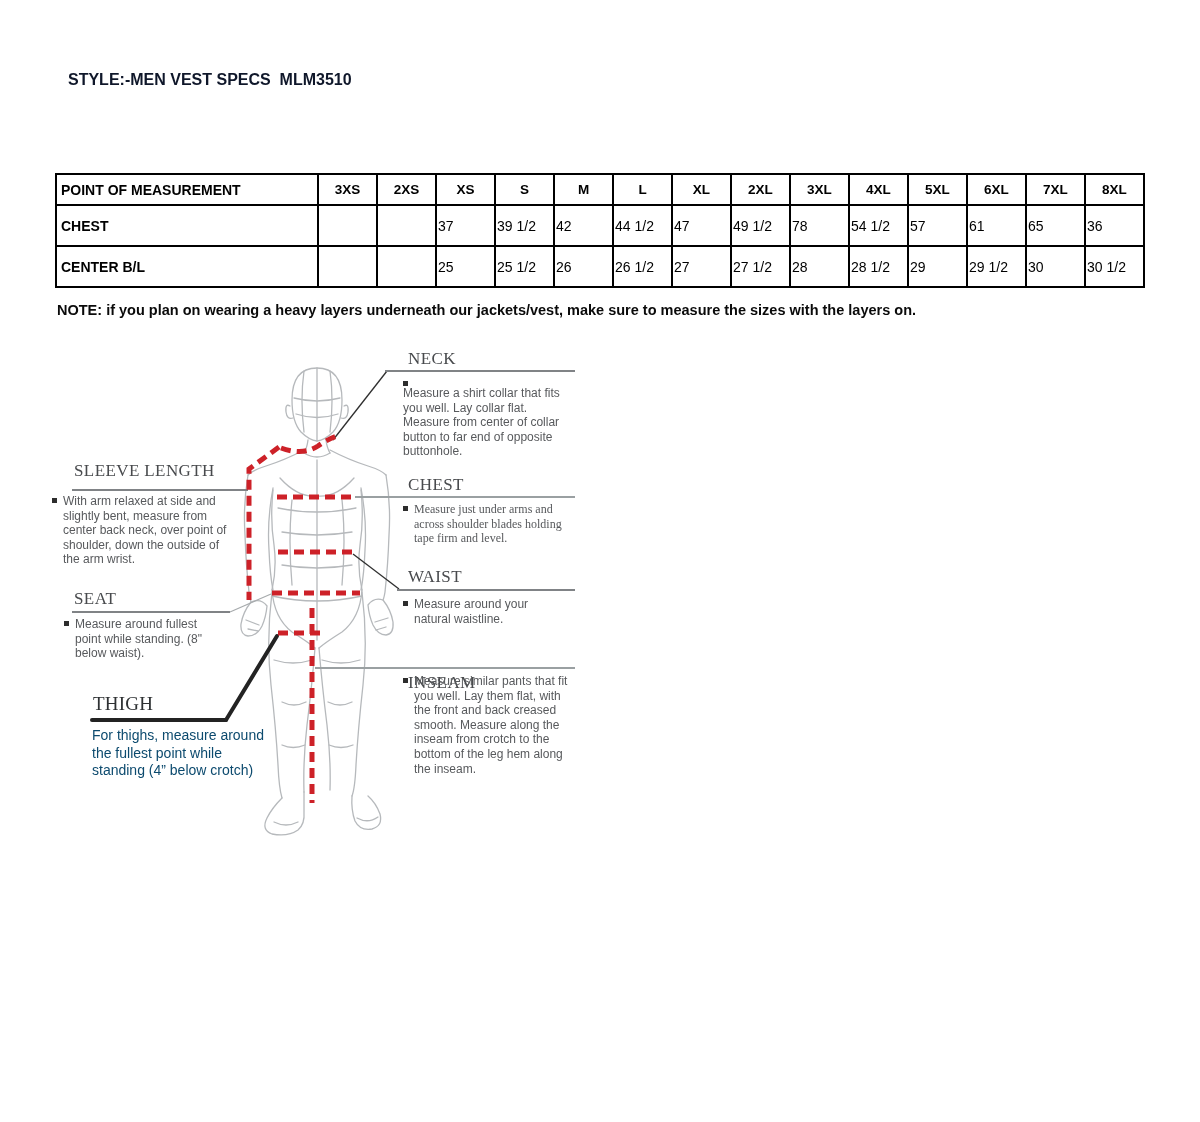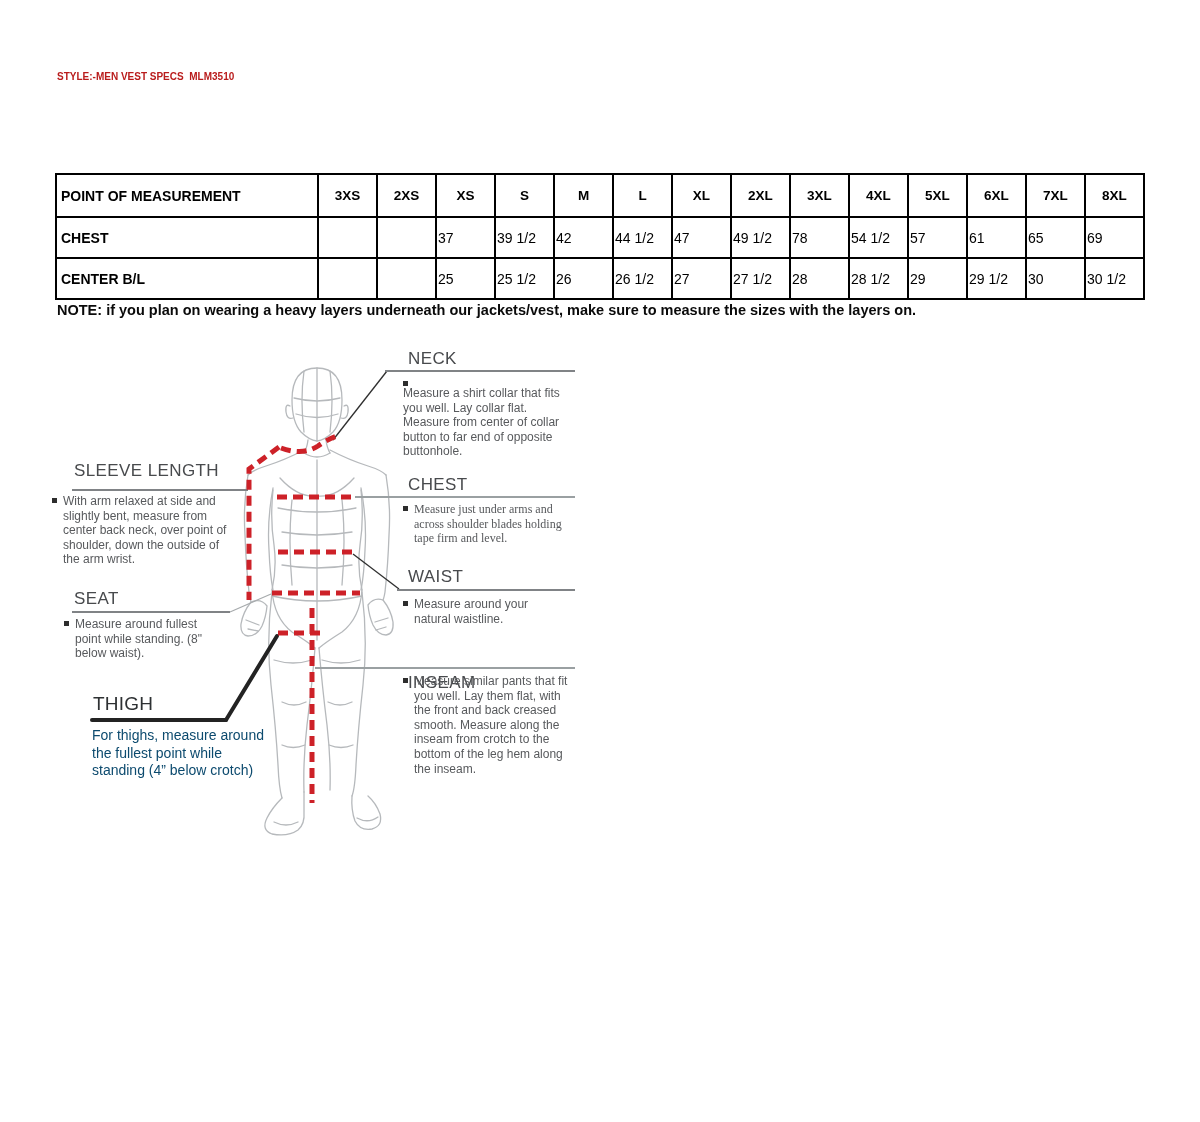--- a/index.html
+++ b/index.html
@@ -1,32 +1,32 @@
 <!DOCTYPE html>
 <html><head>
 <meta charset="utf-8">
 <style>
   html,body{margin:0;padding:0;background:#fff;}
   #page{position:relative;width:1200px;height:1122px;background:#ffffff;overflow:hidden;
         font-family:"Liberation Sans",sans-serif;color:#000;}
 
   
-  .doc-title{position:absolute;left:57px;top:71px;font-size:10px;font-weight:bold;white-space:pre;color:#b91c1c;}
+  .doc-title{position:absolute;left:68px;top:71px;font-size:16px;font-weight:bold;white-space:pre;color:#0f172a;}
   .doc-note{position:absolute;left:57px;top:302px;font-size:14.5px;font-weight:bold;color:#0a0a0a;white-space:pre;}
 
   
   .spec-table{position:absolute;left:55px;top:173px;border-collapse:collapse;table-layout:fixed;width:1090px;}
   .spec-table td,.spec-table th{border:2px solid #000;overflow:hidden;white-space:nowrap;}
-  .spec-table th{height:25px;font-size:13.5px;font-weight:bold;text-align:center;padding:8px 2px;}
+  .spec-table th{height:25px;font-size:13.5px;font-weight:bold;text-align:center;padding:2px 2px;}
   .spec-table th.pom{text-align:left;padding-left:4px;font-size:14px;}
   .spec-table td{height:37px;font-size:14px;text-align:left;vertical-align:middle;}
   .spec-table td.rowlabel{font-weight:bold;padding-left:4px;font-size:14px;}
 
   
-  .gh{position:absolute;font-size:17px;letter-spacing:.4px;color:#484a4d;white-space:nowrap;}
+  .gh{position:absolute;font-size:17px;letter-spacing:.4px;color:#484a4d;white-space:nowrap;font-family:Liberation Serif, serif;}
   .gtxt{position:absolute;display:flex;align-items:flex-start;font-size:12px;line-height:14.6px;color:#57595c;}
   .gtxt .bsq{width:5px;height:5px;background:#2d2d2d;margin:4px 6px 0 0;flex:0 0 auto;}
   .gtxt .tx{display:block;}
   .thigh-h{font-size:19px;color:#2e3133;letter-spacing:.2px;}
   .thigh-t{position:absolute;font-size:14px;line-height:17.5px;color:#0c4a6e;}
 
   svg{position:absolute;display:block;}
 </style>
 </head>
 <body>
@@ -79,21 +79,21 @@
       <td>39 1/2</td>
       <td>42</td>
       <td>44 1/2</td>
       <td>47</td>
       <td>49 1/2</td>
       <td>78</td>
       <td>54 1/2</td>
       <td>57</td>
       <td>61</td>
       <td>65</td>
-      <td>69</td>
+      <td>36</td>
     </tr>
     <tr>
       <td class="rowlabel">CENTER B/L</td>
       <td></td>
       <td></td>
       <td>25</td>
       <td>25 1/2</td>
       <td>26</td>
       <td>26 1/2</td>
       <td>27</td>

